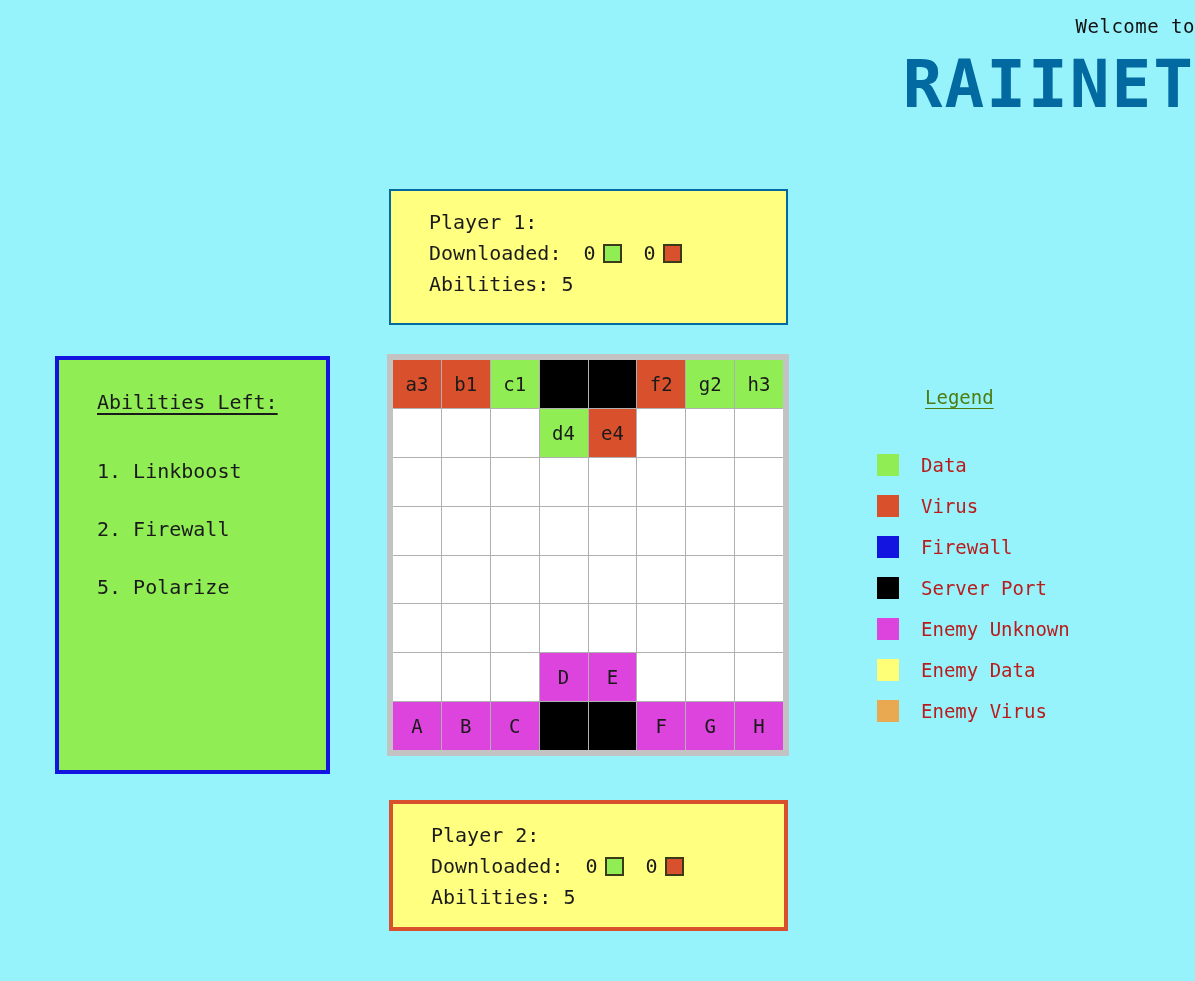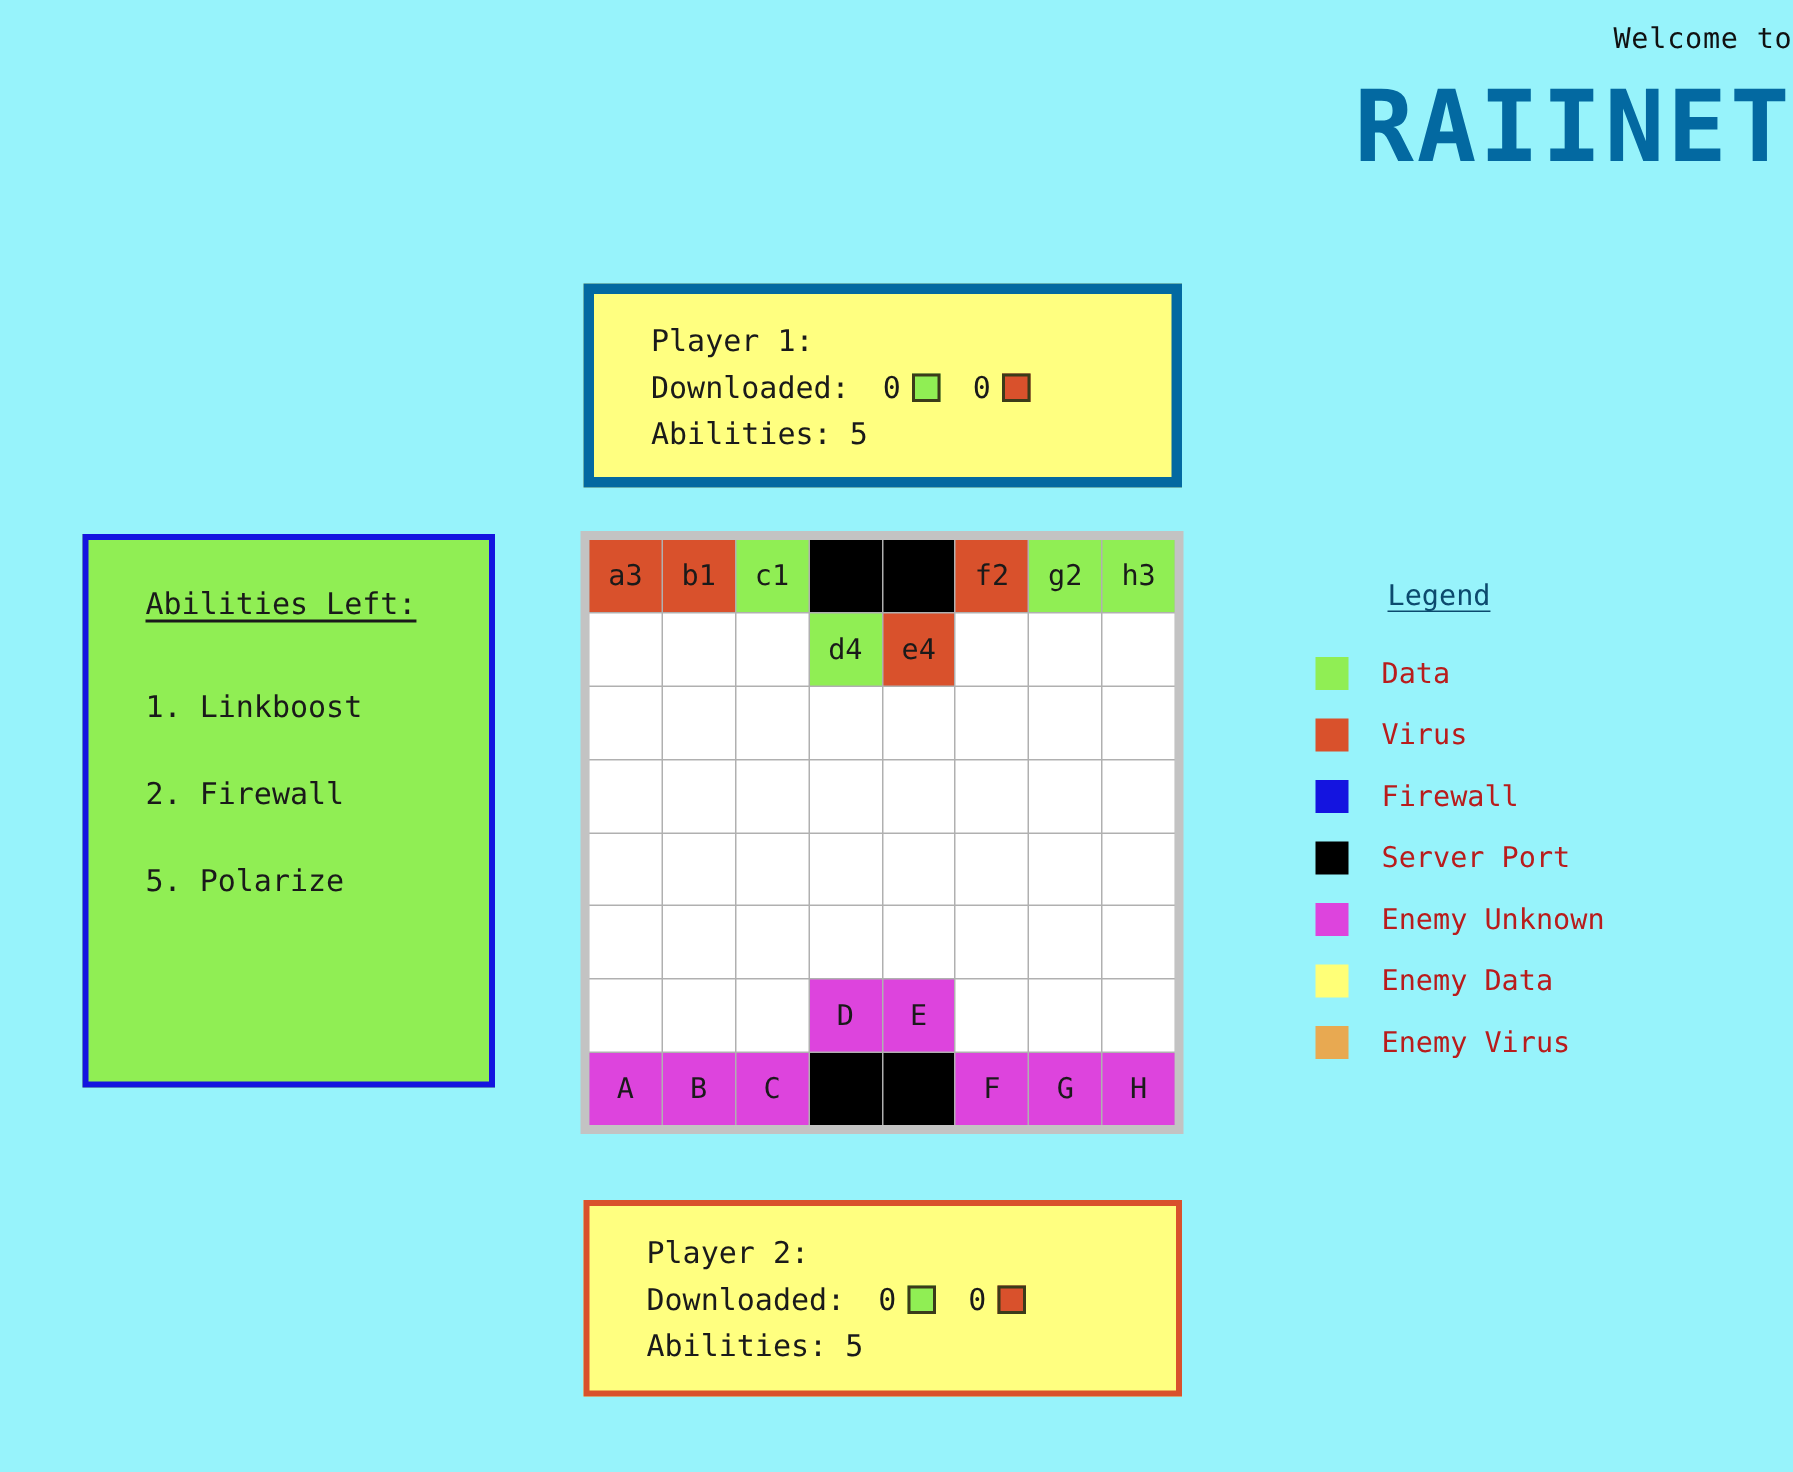--- a/index.html
+++ b/index.html
@@ -64,37 +64,37 @@
     box-sizing: border-box;
     margin-right: 22px;
     vertical-align: middle;
   }
 
   #player1-panel {
     left: 389px;
     top: 189px;
     width: 399px;
     height: 136px;
-    border: 7px solid #0369a1;
+    border: 2px solid #0369a1;
   }
   #player2-panel {
     left: 389px;
     top: 800px;
     width: 399px;
     height: 131px;
     border: 4px solid #d9512c;
   }
 
   
   #abilities-panel {
     position: absolute;
     left: 55px;
     top: 356px;
     width: 275px;
-    height: 369px;
+    height: 418px;
     background: #90ee54;
     border: 4px solid #1414e0;
     box-sizing: border-box;
     padding: 30px 0 0 38px;
   }
   #abilities-heading {
     font-size: 20px;
     color: #1a1a1a;
     text-decoration: underline;
     text-underline-offset: 4px;
@@ -144,25 +144,25 @@
 
   
   #legend {
     position: absolute;
     left: 877px;
     top: 386px;
     width: 260px;
   }
   #legend-heading {
     font-size: 19px;
-    color: #0c4a6e;
+    color: #4d7c0f;
     text-decoration: underline;
     text-underline-offset: 4px;
     margin-left: 48px;
-    margin-bottom: 20px;
+    margin-bottom: 36px;
   }
   .legend-row {
     display: flex;
     align-items: center;
     height: 41px;
   }
   .legend-swatch {
     width: 22px;
     height: 22px;
     margin-right: 22px;

